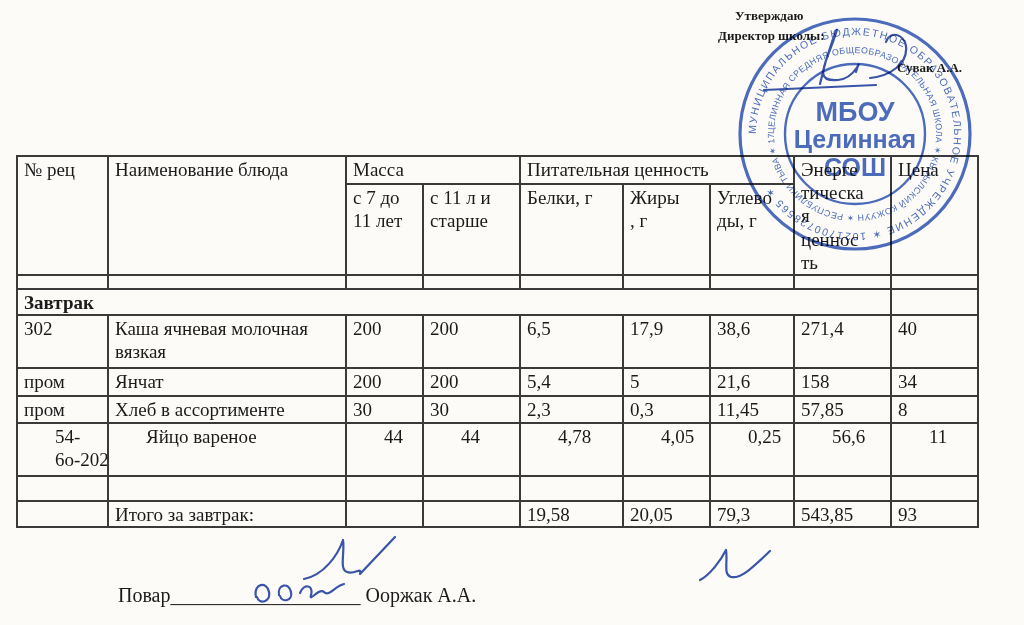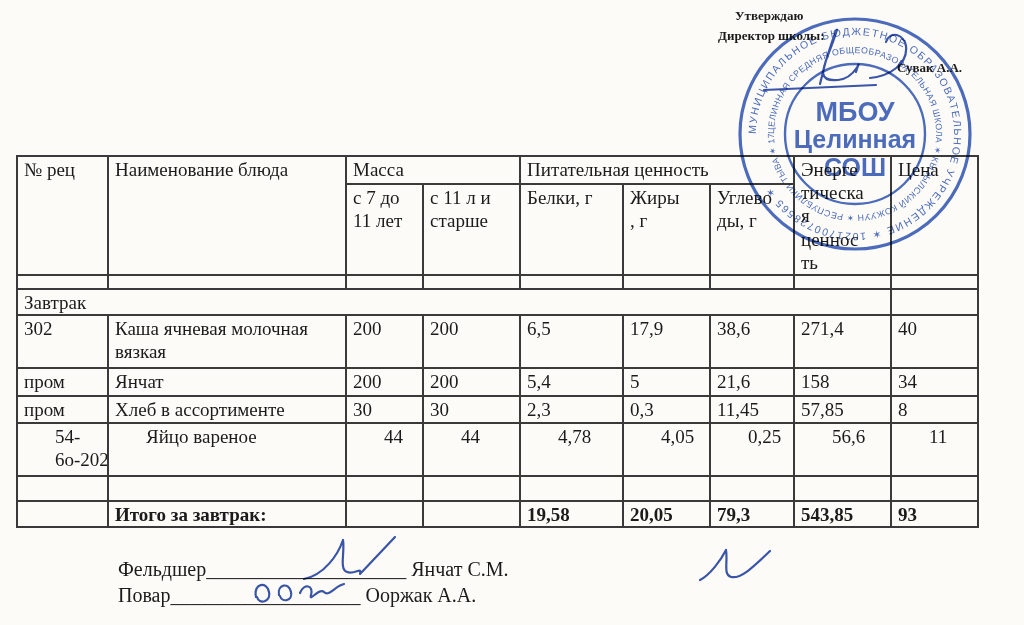--- a/index.html
+++ b/index.html
@@ -37,27 +37,27 @@
     font-weight: normal;
     line-height: 1.22;
     overflow: hidden;
   }
   thead tr.h1 th { height: 24px; }
   thead tr.h2 th { height: 85px; margin-top: 8px; }
   .hdr-narrow { display: block; width: 52px; overflow-wrap: anywhere; }
   .hdr-carbs  { display: block; width: 58px; overflow-wrap: anywhere; }
   .hdr-energy { display: block; width: 64px; overflow-wrap: anywhere; }
   tbody.spacer-body td { height: 12px; padding: 0; }
-  tr.section-row td { height: 18px; font-weight: normal; }
+  tr.section-row td { height: 18px; font-weight: bold; }
   tbody.rows-body tr:nth-child(1) td { height: 50px; }
   tbody.rows-body tr:nth-child(2) td { height: 25px; }
   tbody.rows-body tr:nth-child(3) td { height: 24px; }
   tbody.rows-body tr:nth-child(4) td { height: 50px; padding-left: 37px; }
   tbody.rows-body tr:nth-child(5) td { height: 22px; }
-  tr.total-row td { height: 23px; font-weight: bold; }
+  tr.total-row td { height: 23px; font-weight: normal; }
 
   
   .sig-line { font-size: 20px; white-space: nowrap; }
   .ink { stroke: #3a55ad; stroke-width: 2.2; fill: none;
          stroke-linecap: round; stroke-linejoin: round; }
 
   
   .stamp-svg {
     position: absolute;
     left: 729px; top: 8px;
@@ -221,24 +221,20 @@
     <text x="126" y="140" text-anchor="middle" fill="#2d53b5" font-size="25" font-weight="bold" font-family="Liberation Sans, sans-serif">Целинная</text>
     <text x="126" y="168" text-anchor="middle" fill="#2d53b5" font-size="25" font-weight="bold" font-family="Liberation Sans, sans-serif">СОШ</text>
   </svg>
 
   <svg class="sig-svg" style="left:758px; top:12px; width:180px; height:90px;" viewBox="0 0 180 90">
     <path class="ink" d="M 62,72 C 70,35 84,4 77,24 C 68,52 54,70 80,68 C 100,66 104,40 98,60"></path>
     <path class="ink" d="M 112,66 C 132,64 150,52 148,34 C 146,22 132,18 128,30"></path>
     <path class="ink" d="M 6,78 L 118,73" stroke-width="2.6"></path>
   </svg>
 
-  <div class="abs sig-line" style="left:118px; top:558px;">
-    <span>Фельдшер</span><span>____________________</span>
-    <span>Янчат С.М.</span>
-  </div>
   <div class="abs sig-line" style="left:118px; top:584px;">
     <span>Повар</span><span>___________________</span>
     <span>Ооржак А.А.</span>
   </div>
 
   <svg class="sig-svg" style="left:292px; top:533px; width:115px; height:55px;" viewBox="0 0 115 55">
     <path class="ink" d="M 12,46 C 32,42 46,22 51,7 C 53,20 47,36 55,39 C 63,42 70,33 68,41 L 103,4"></path>
   </svg>
   <svg class="sig-svg" style="left:246px; top:573px; width:110px; height:40px;" viewBox="0 0 110 40">
     <path class="ink" d="M 10,24 C 7,10 21,8 23,19 C 25,29 13,32 11,24"></path>

